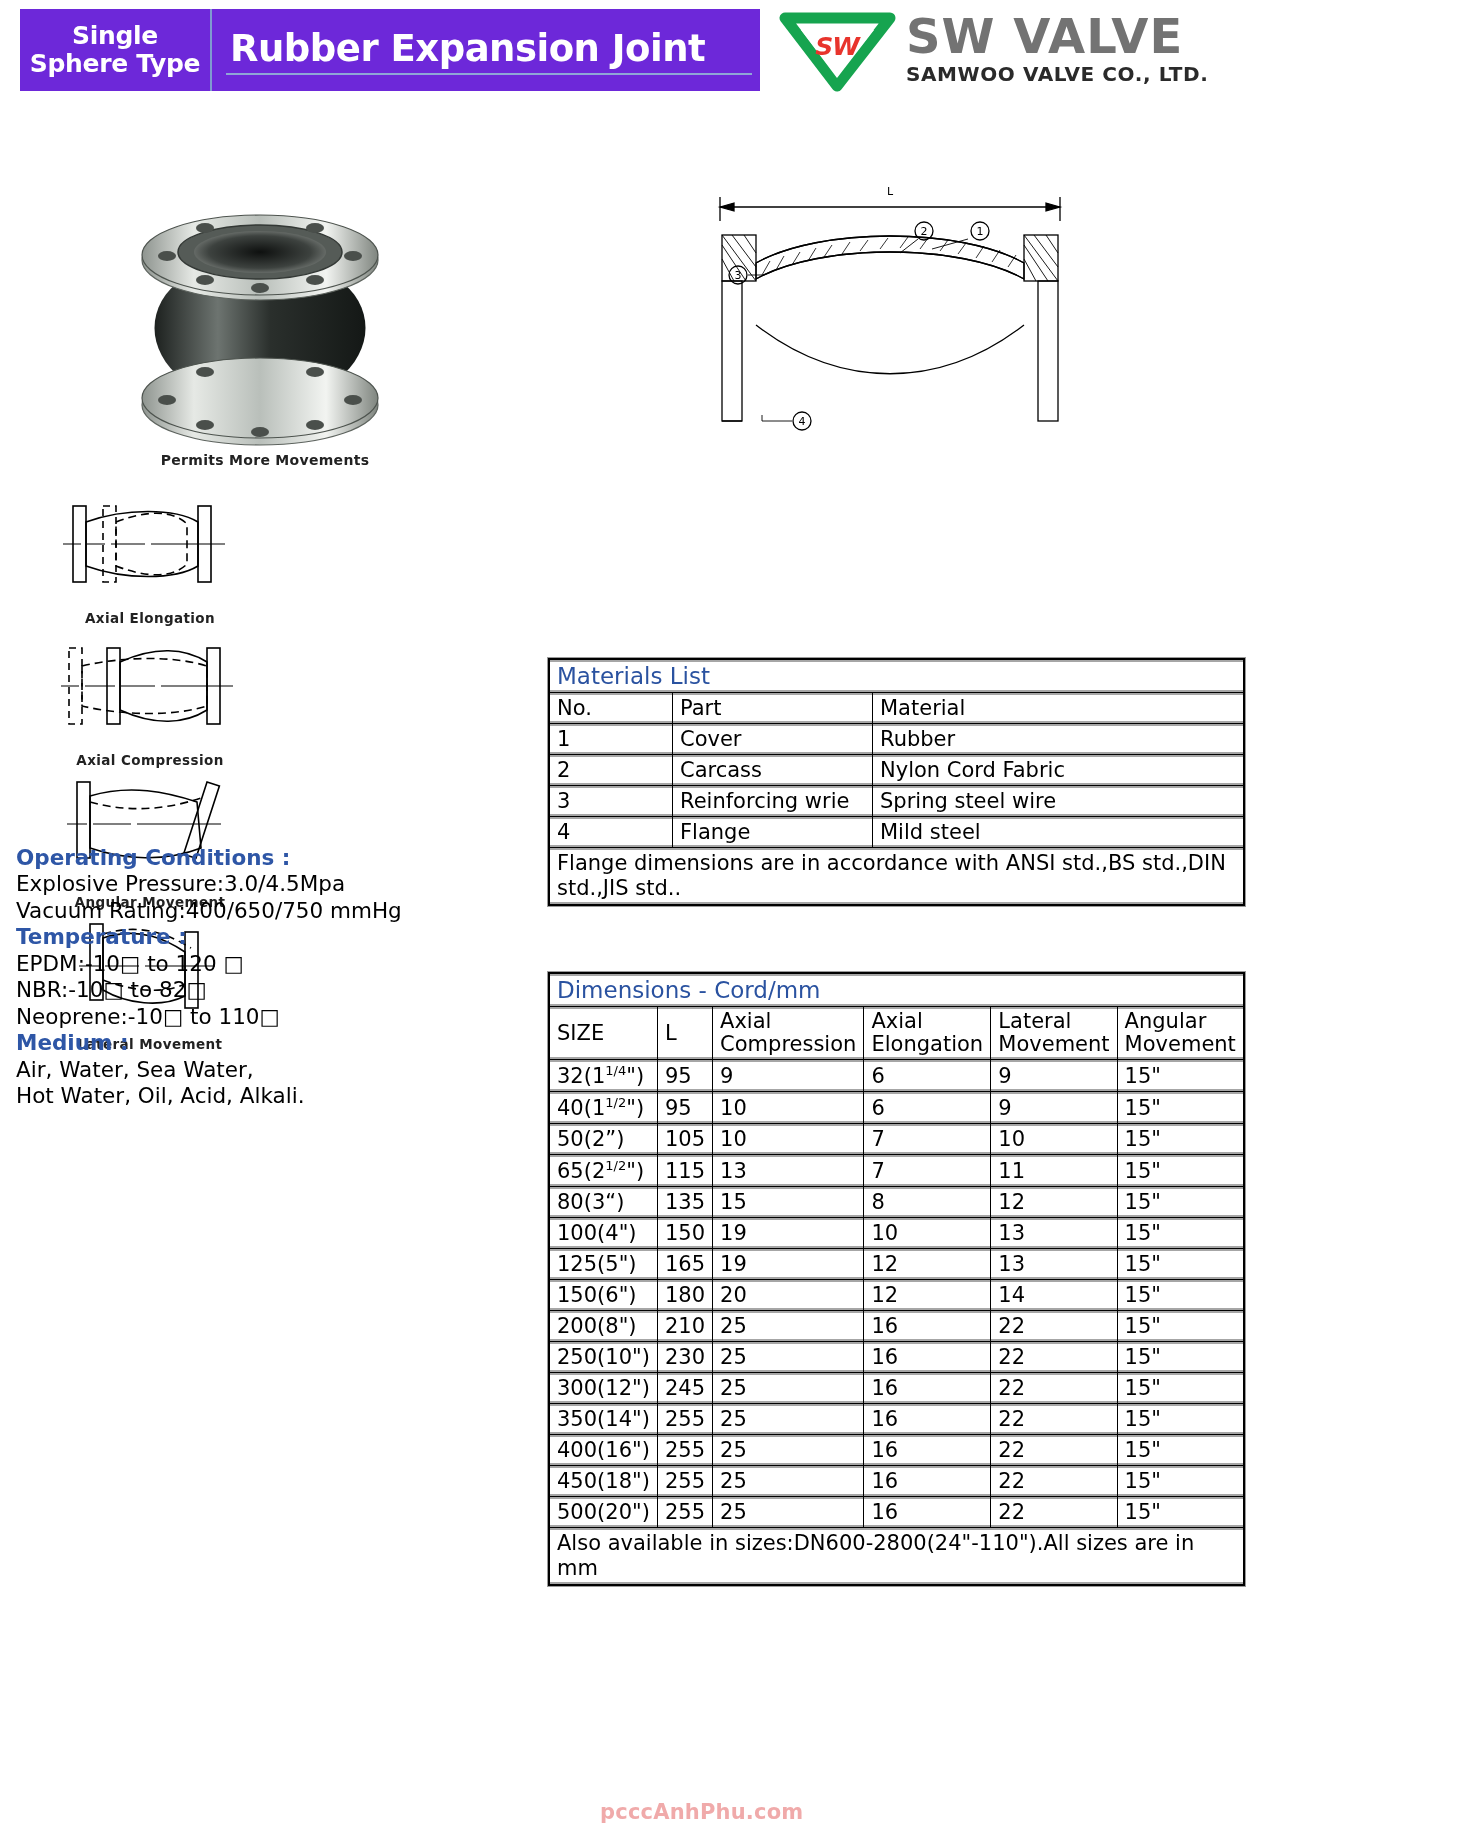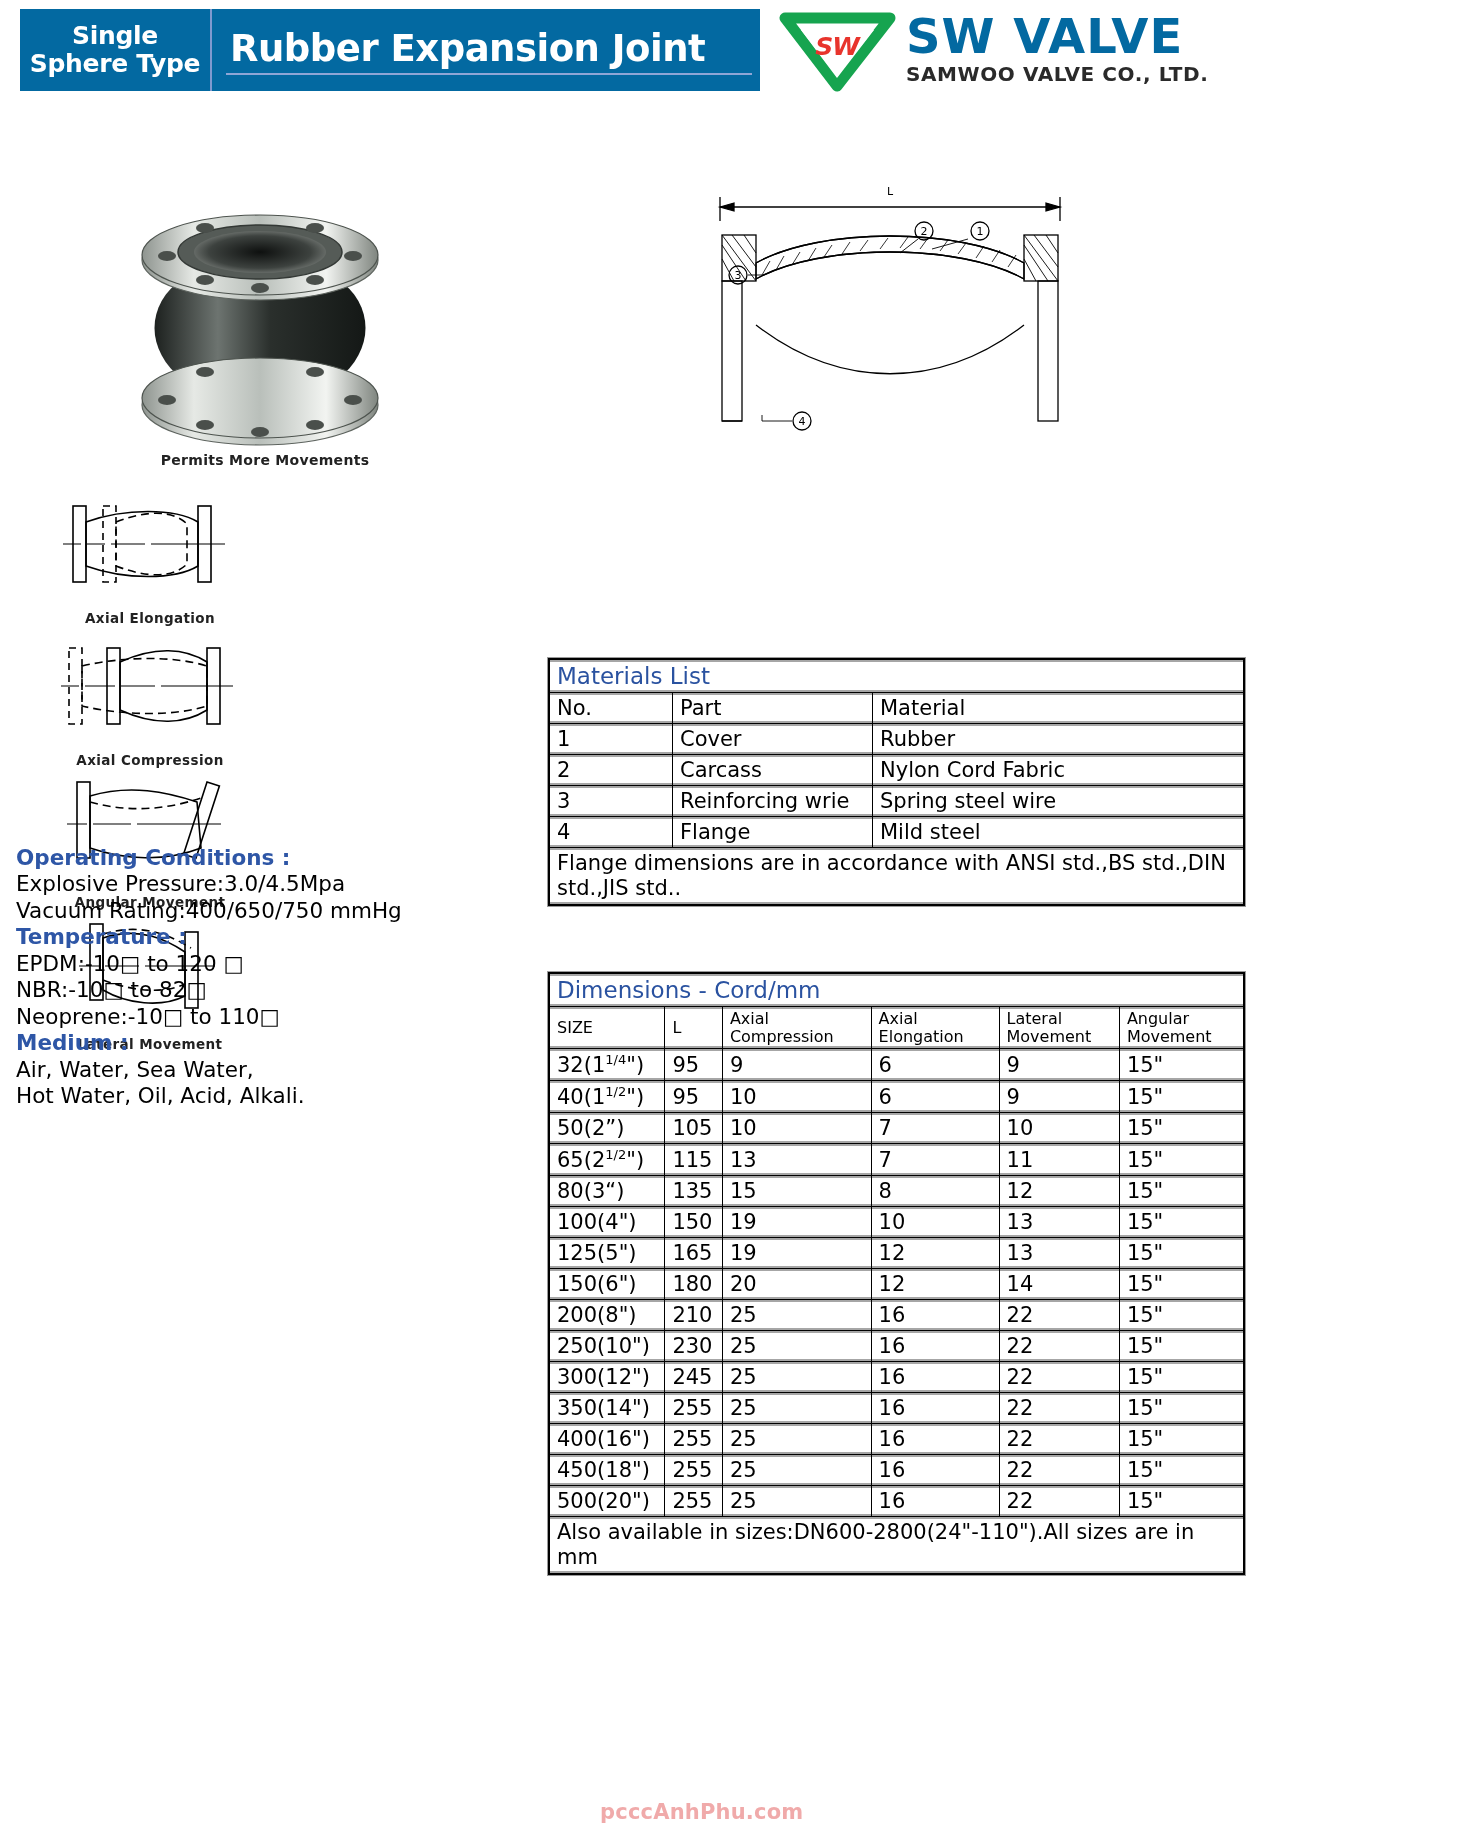--- a/index.html
+++ b/index.html
@@ -9,21 +9,21 @@
     font-family:"DejaVu Sans","Liberation Sans",sans-serif;
     color:#000;
     position:relative;
     overflow:hidden;
   }
 
   
   .header{position:absolute;left:0;top:0;width:1459px;height:100px;}
   .header-bar{
     position:absolute;left:20px;top:9px;width:740px;height:82px;
-    background:#0369a1;display:flex;align-items:stretch;
+    background:#6d28d9;display:flex;align-items:stretch;
   }
   .hdr-left{
     width:190px;flex:none;display:flex;flex-direction:column;
     align-items:center;justify-content:center;
     color:#ffffff;font-weight:bold;font-size:25px;line-height:1.12;
     border-right:2px solid #7f9ad0;
     font-family:"DejaVu Sans","Liberation Sans",sans-serif;
     letter-spacing:-0.3px;
   }
   .hdr-right{
@@ -43,21 +43,21 @@
   }
   .logo-mark{position:relative;width:125px;height:84px;flex:none;}
   .logo-sw-text{
     position:absolute;left:30px;top:26px;width:64px;text-align:center;
     color:#e8342c;font-weight:bold;font-size:25px;font-style:italic;
     letter-spacing:-1px;line-height:1;
   }
   .logo-words{margin-left:6px;}
   .logo-main{
     font-size:48px;font-weight:bold;letter-spacing:1px;line-height:0.95;
-    color:#0369a1;font-family:"DejaVu Sans","Liberation Sans",sans-serif;
+    color:#737373;font-family:"DejaVu Sans","Liberation Sans",sans-serif;
   }
   .logo-sub{
     font-size:20px;font-weight:bold;letter-spacing:0.6px;color:#2a2a2a;
     margin-top:2px;
   }
 
   
   .photo-wrap{position:absolute;left:105px;top:200px;width:310px;height:250px;}
   .caption-permits{
     position:absolute;left:105px;top:452px;width:320px;text-align:center;
@@ -125,21 +125,21 @@
 
   .mat-c0{width:108px;}
   .mat-c1{width:185px;}
 
   .d-size{width:105px;white-space:nowrap;}
   .d-l{width:44px;}
   .d-ac{width:152px;}
   .d-ae{width:130px;}
   .d-lm{width:118px;}
   .d-am{width:124px;}
-  .hdr2{line-height:1.1;font-size:16px;}
+  .hdr2{line-height:1.1;font-size:21px;}
   sup{font-size:0.62em;vertical-align:super;}
 
   .watermark{
     position:absolute;left:600px;top:1800px;
     color:#f0aaaa;font-weight:bold;font-size:21px;
     letter-spacing:0.2px;
   }
 </style>
 </head>
 <body>

